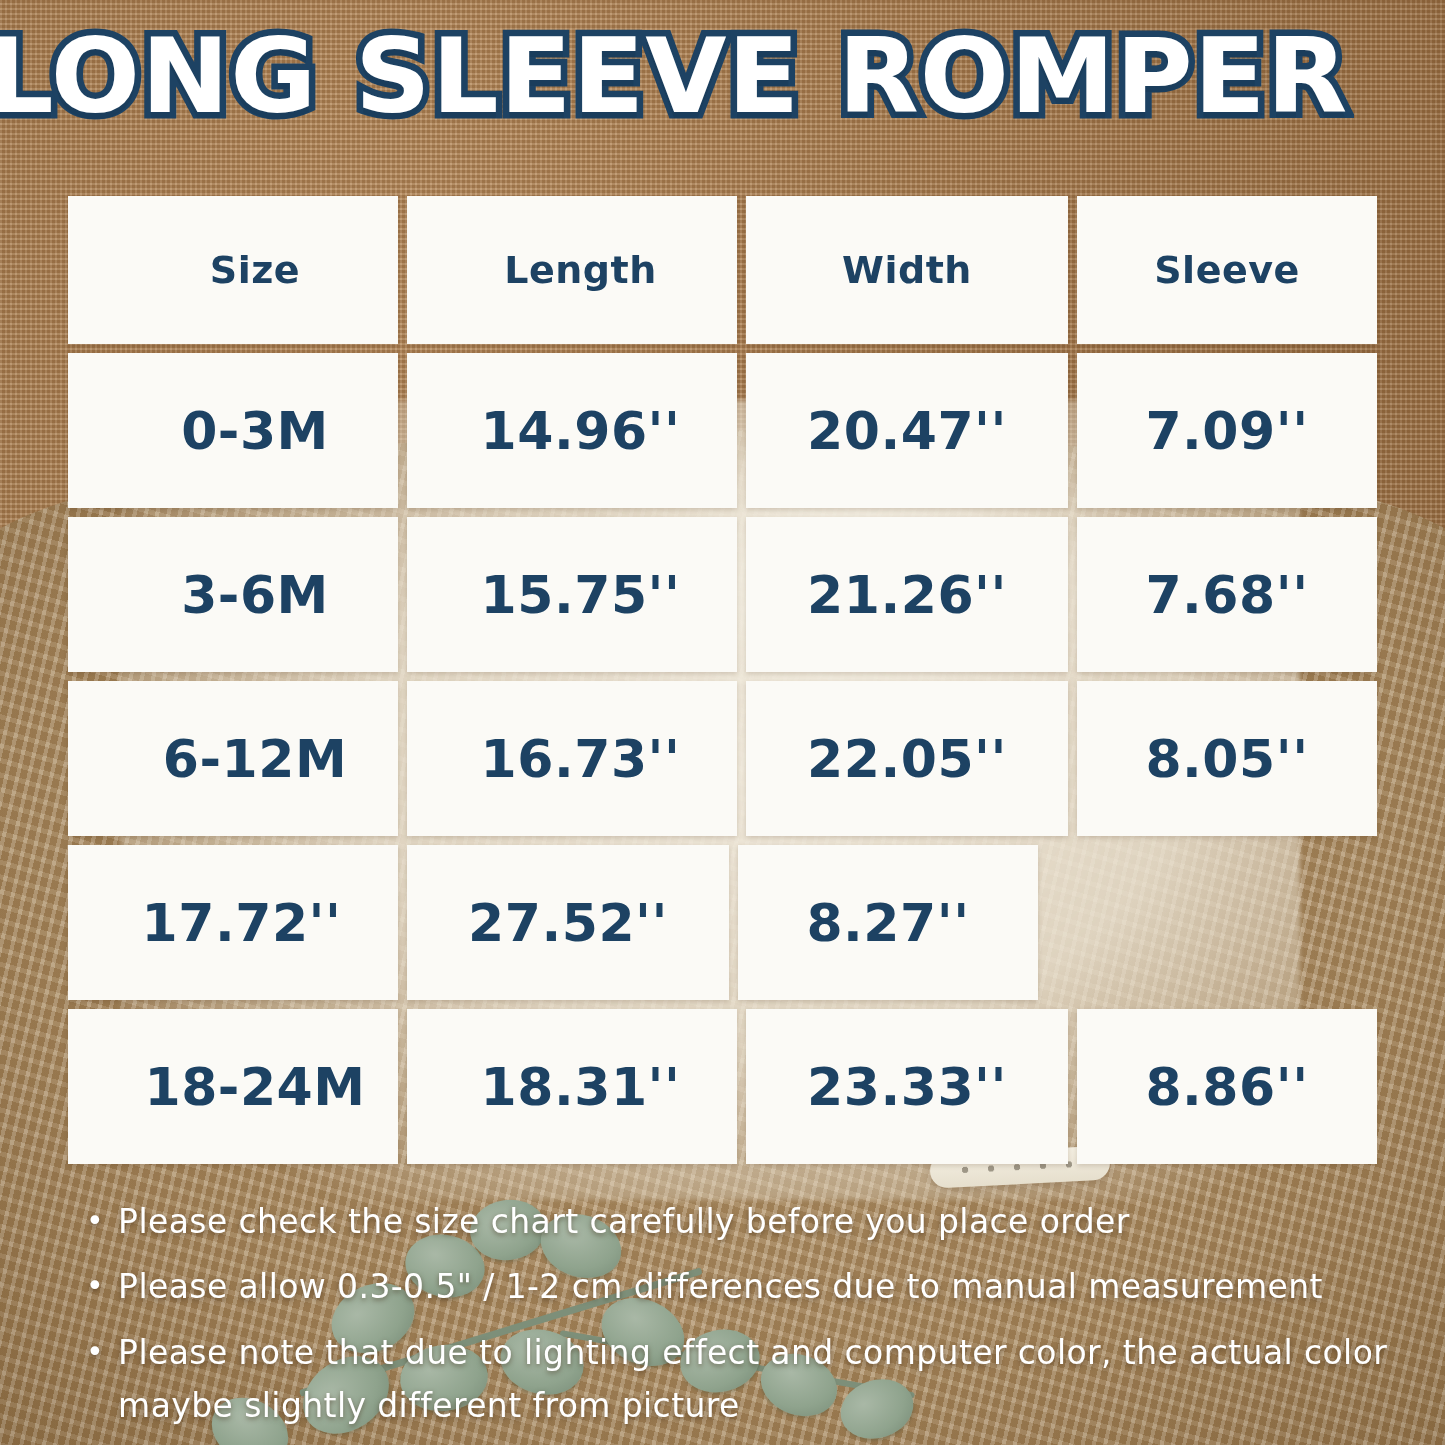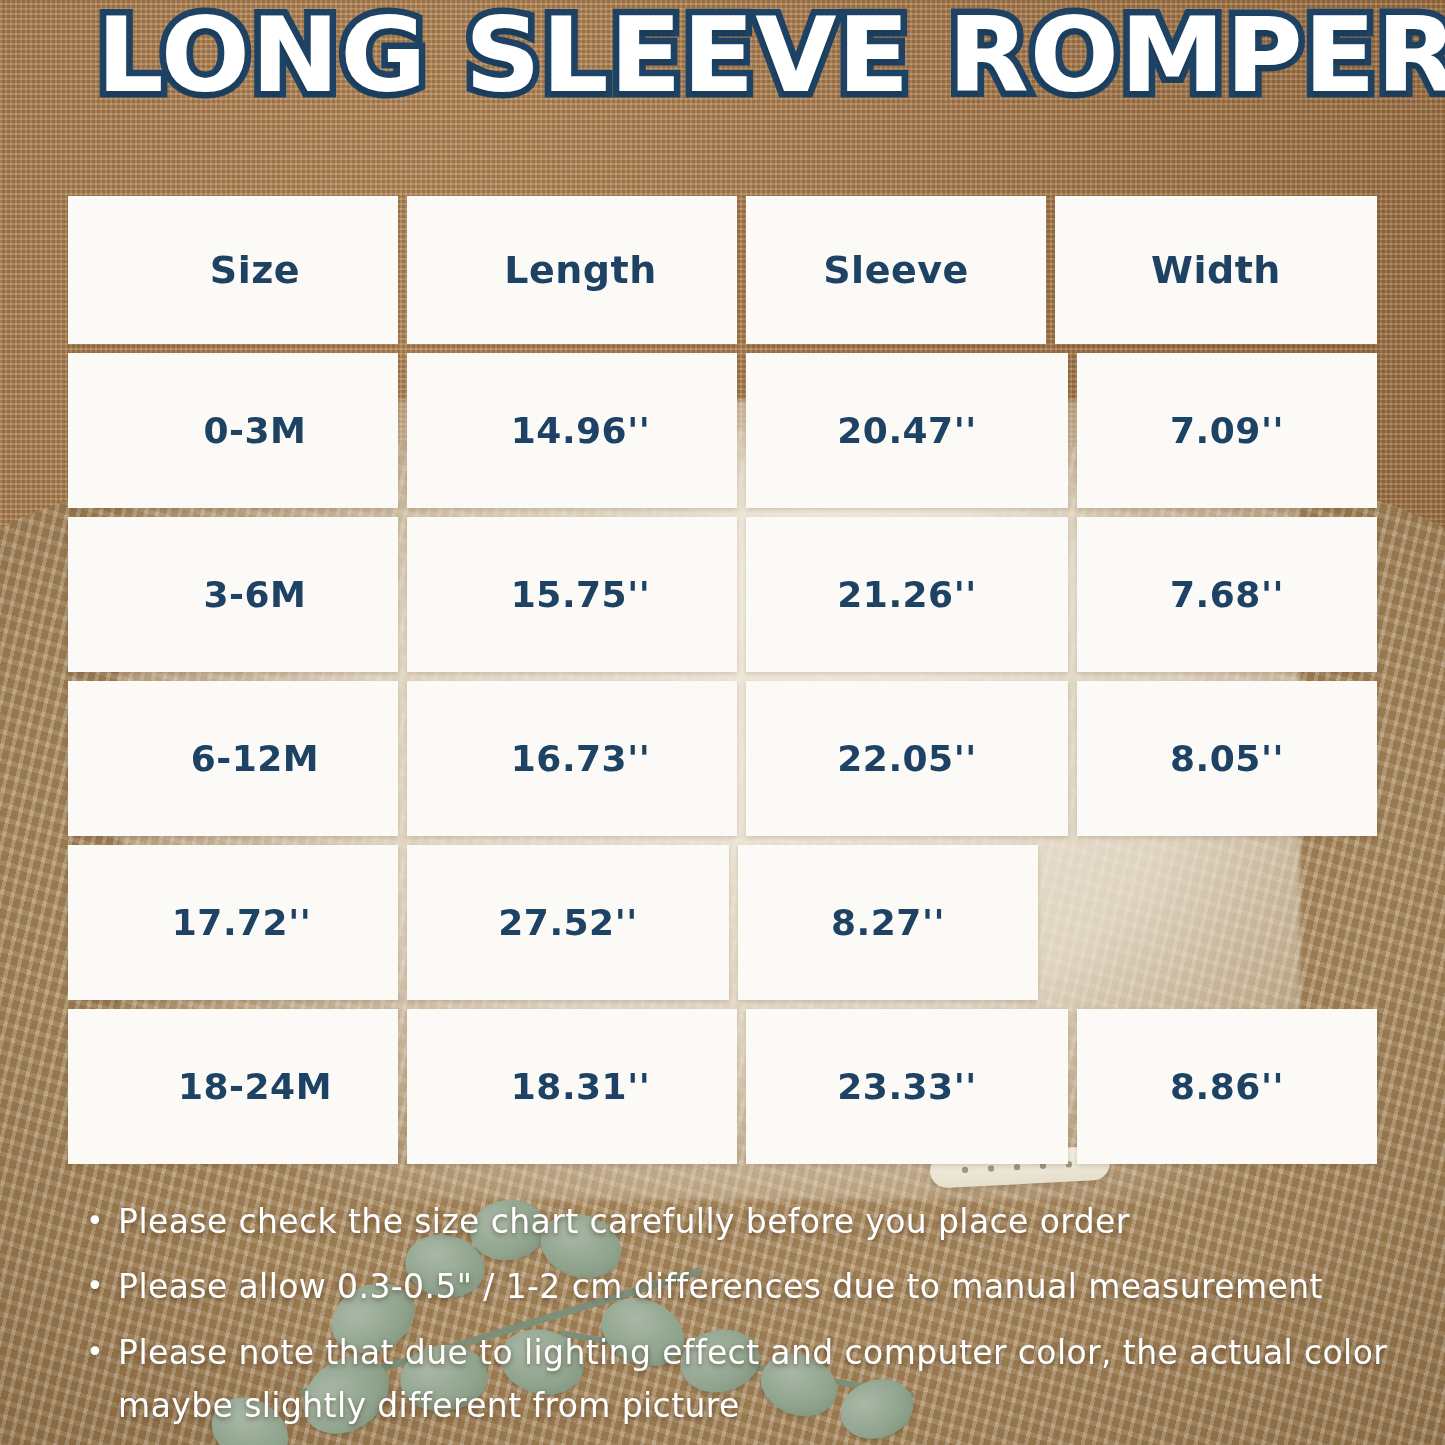--- a/index.html
+++ b/index.html
@@ -95,23 +95,23 @@
   .stem {
     position: absolute;
     background: #7d8f79;
     border-radius: 3px;
     transform-origin: left center;
   }
 
   
   .title-wrap {
     position: absolute;
-    top: 1px;
+    top: 22px;
     left: 0; right: 0;
-    text-align: right;
+    text-align: left;
   }
   .title {
     display: inline-block;
     font-family: "DejaVu Sans", sans-serif;
     font-weight: 700;
     font-size: 103px;
     letter-spacing: 1px;
     line-height: 1.05;
     color: #ffffff;
     -webkit-text-stroke: 13px #1d4263;
@@ -134,21 +134,21 @@
     display: flex;
     gap: 9px;
   }
   .cell {
     background: #fbfaf6;
     color: #1d4263;
     display: flex;
     align-items: center;
     justify-content: center;
     font-family: "DejaVu Sans", sans-serif;
-    font-size: 36px;
+    font-size: 52px;
     font-weight: 600;
     letter-spacing: 0.5px;
     box-shadow: 0 2px 5px rgba(70,45,20,0.18);
   }
   .row.head .cell { height: 148px; font-size: 38px; }
   .row.body .cell { height: 155px; }
 
   .c1 { flex: 0 0 330px; padding-left: 44px; }
   .c2 { flex: 0 0 330px; padding-left: 17px; }
   .c3 { flex: 0 0 322px; }
@@ -205,22 +205,22 @@
 
   <div class="title-wrap">
     <span class="title">LONG SLEEVE ROMPER</span>
   </div>
 
   <div class="table">
 
     <div class="row head">
       <div class="cell c1">Size</div>
       <div class="cell c2">Length</div>
+      <div class="cell c3">Width</div>
       <div class="cell c4">Sleeve</div>
-      <div class="cell c3">Width</div>
     </div>
 
     <div class="row body">
       <div class="cell c1">0-3M</div>
       <div class="cell c2">14.96''</div>
       <div class="cell c3">20.47''</div>
       <div class="cell c4">7.09''</div>
     </div>
 
     <div class="row body">

